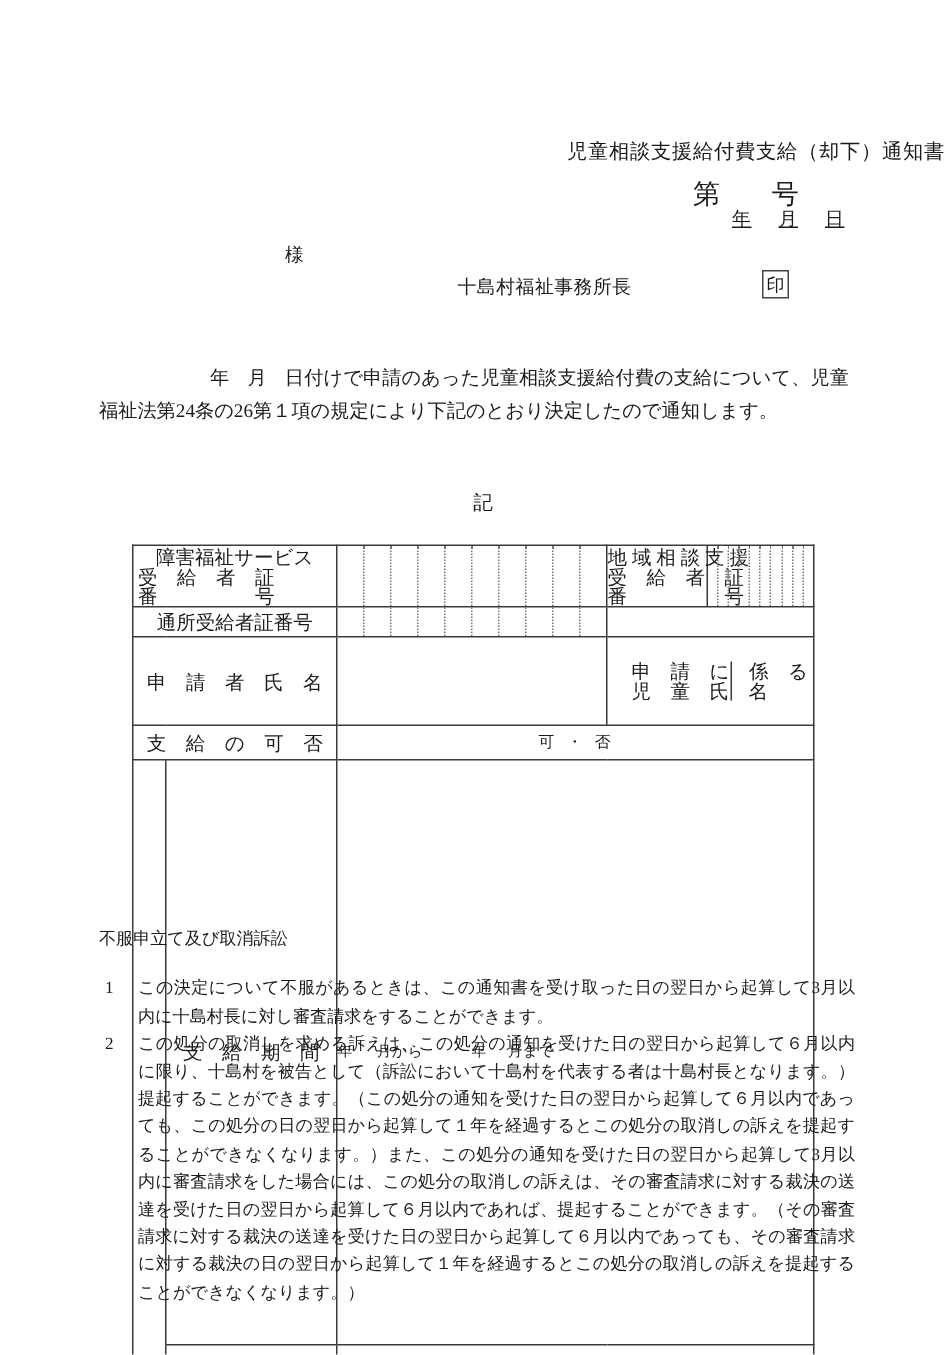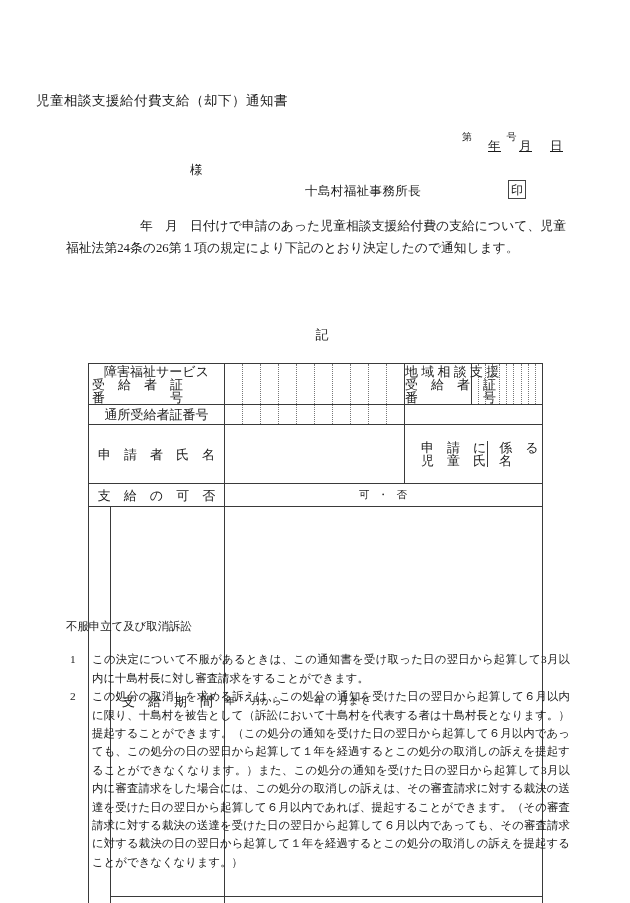--- a/index.html
+++ b/index.html
@@ -27,31 +27,31 @@
     position: absolute;
     left: 66px; top: 64px;
     font-size: 13px;
     letter-spacing: 0.6px;
     white-space: nowrap;
   }
   .doc-title {
     position: absolute;
     left: 0; top: 92px;
     width: 630px;
-    text-align: left;
+    text-align: right;
     font-size: 13.5px;
     letter-spacing: 0.5px;
     padding-left: 36px;
     box-sizing: border-box;
     white-space: nowrap;
   }
   .doc-number {
     position: absolute;
-    left: 462px; top: 130px;
-    font-size: 10px;
+    left: 462px; top: 117px;
+    font-size: 18px;
     letter-spacing: 0.5px;
     white-space: nowrap;
   }
   .doc-number .gap { display: inline-block; width: 34px; }
   .doc-date {
     position: absolute;
     left: 488px; top: 138px;
     font-size: 12.5px;
     letter-spacing: 0.5px;
     white-space: nowrap;
@@ -79,21 +79,21 @@
     border: 1px solid #444;
     font-size: 12px;
     line-height: 19px;
     text-align: center;
     box-sizing: border-box;
   }
 
   
   .body-text {
     position: absolute;
-    left: 66px; top: 216px;
+    left: 66px; top: 242px;
     width: 500px;
     font-size: 12.8px;
     line-height: 21.5px;
     text-align: justify;
     text-justify: inter-ideograph;
   }
   .body-text .indent { display: inline-block; width: 74px; }
   .body-text .sp-s { display: inline-block; width: 12px; }
 
   .ki-mark {

